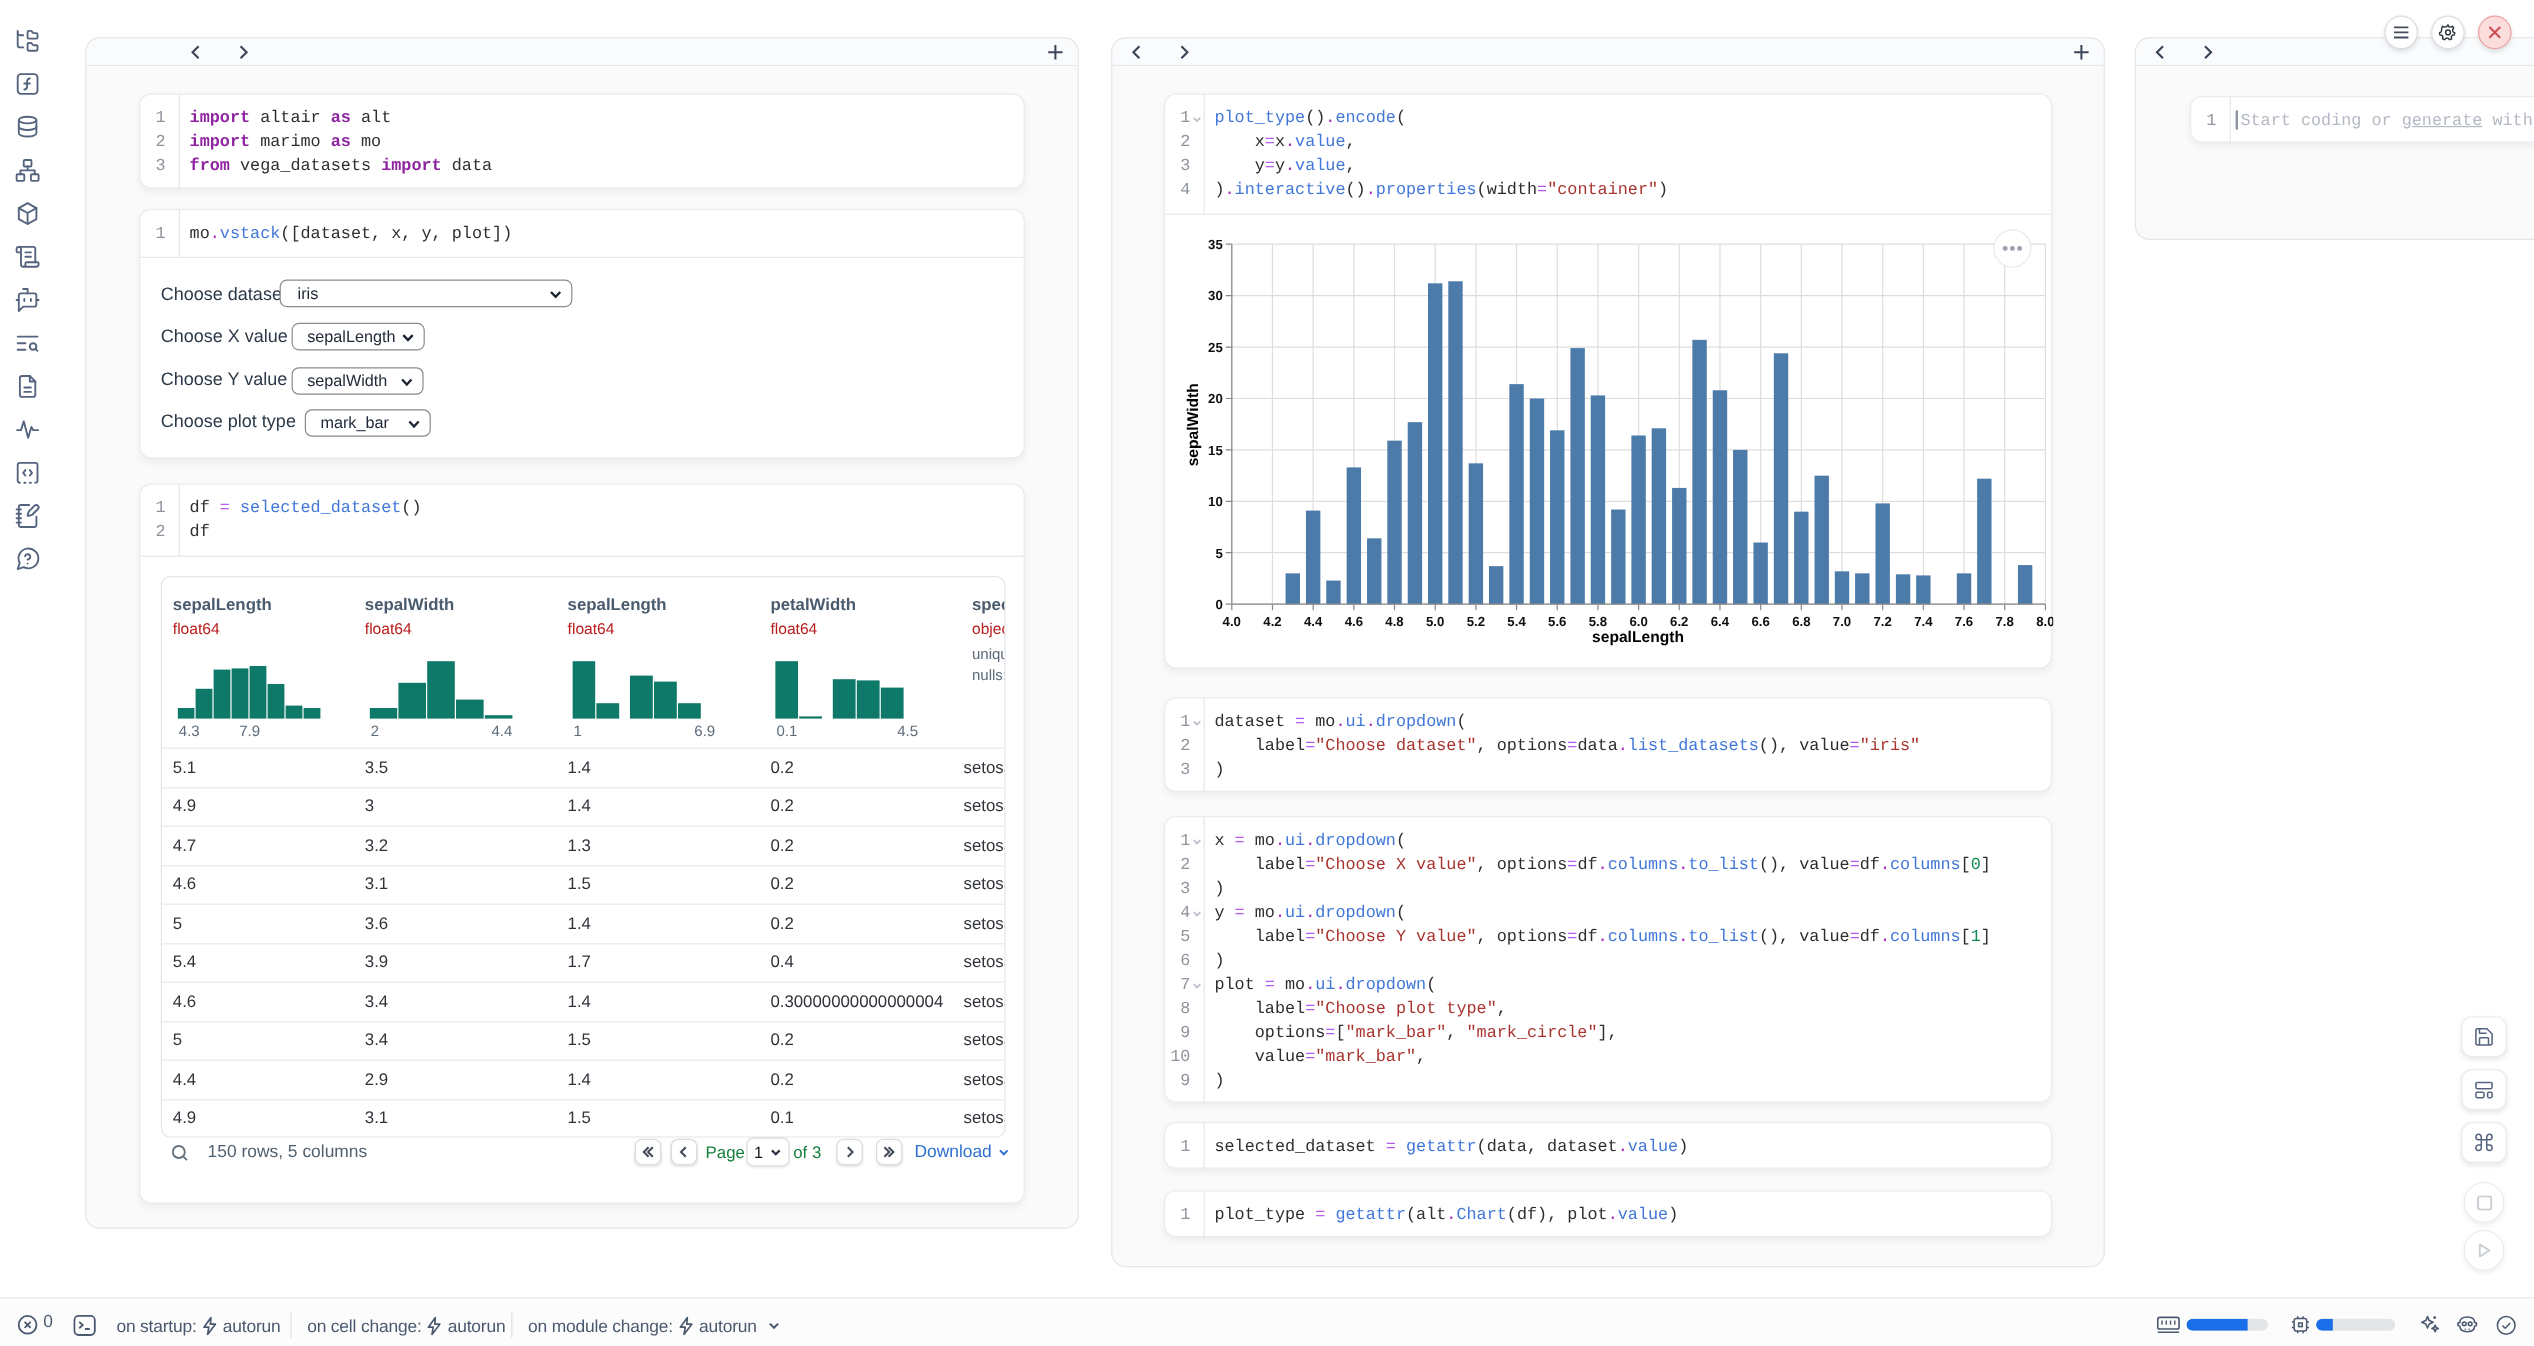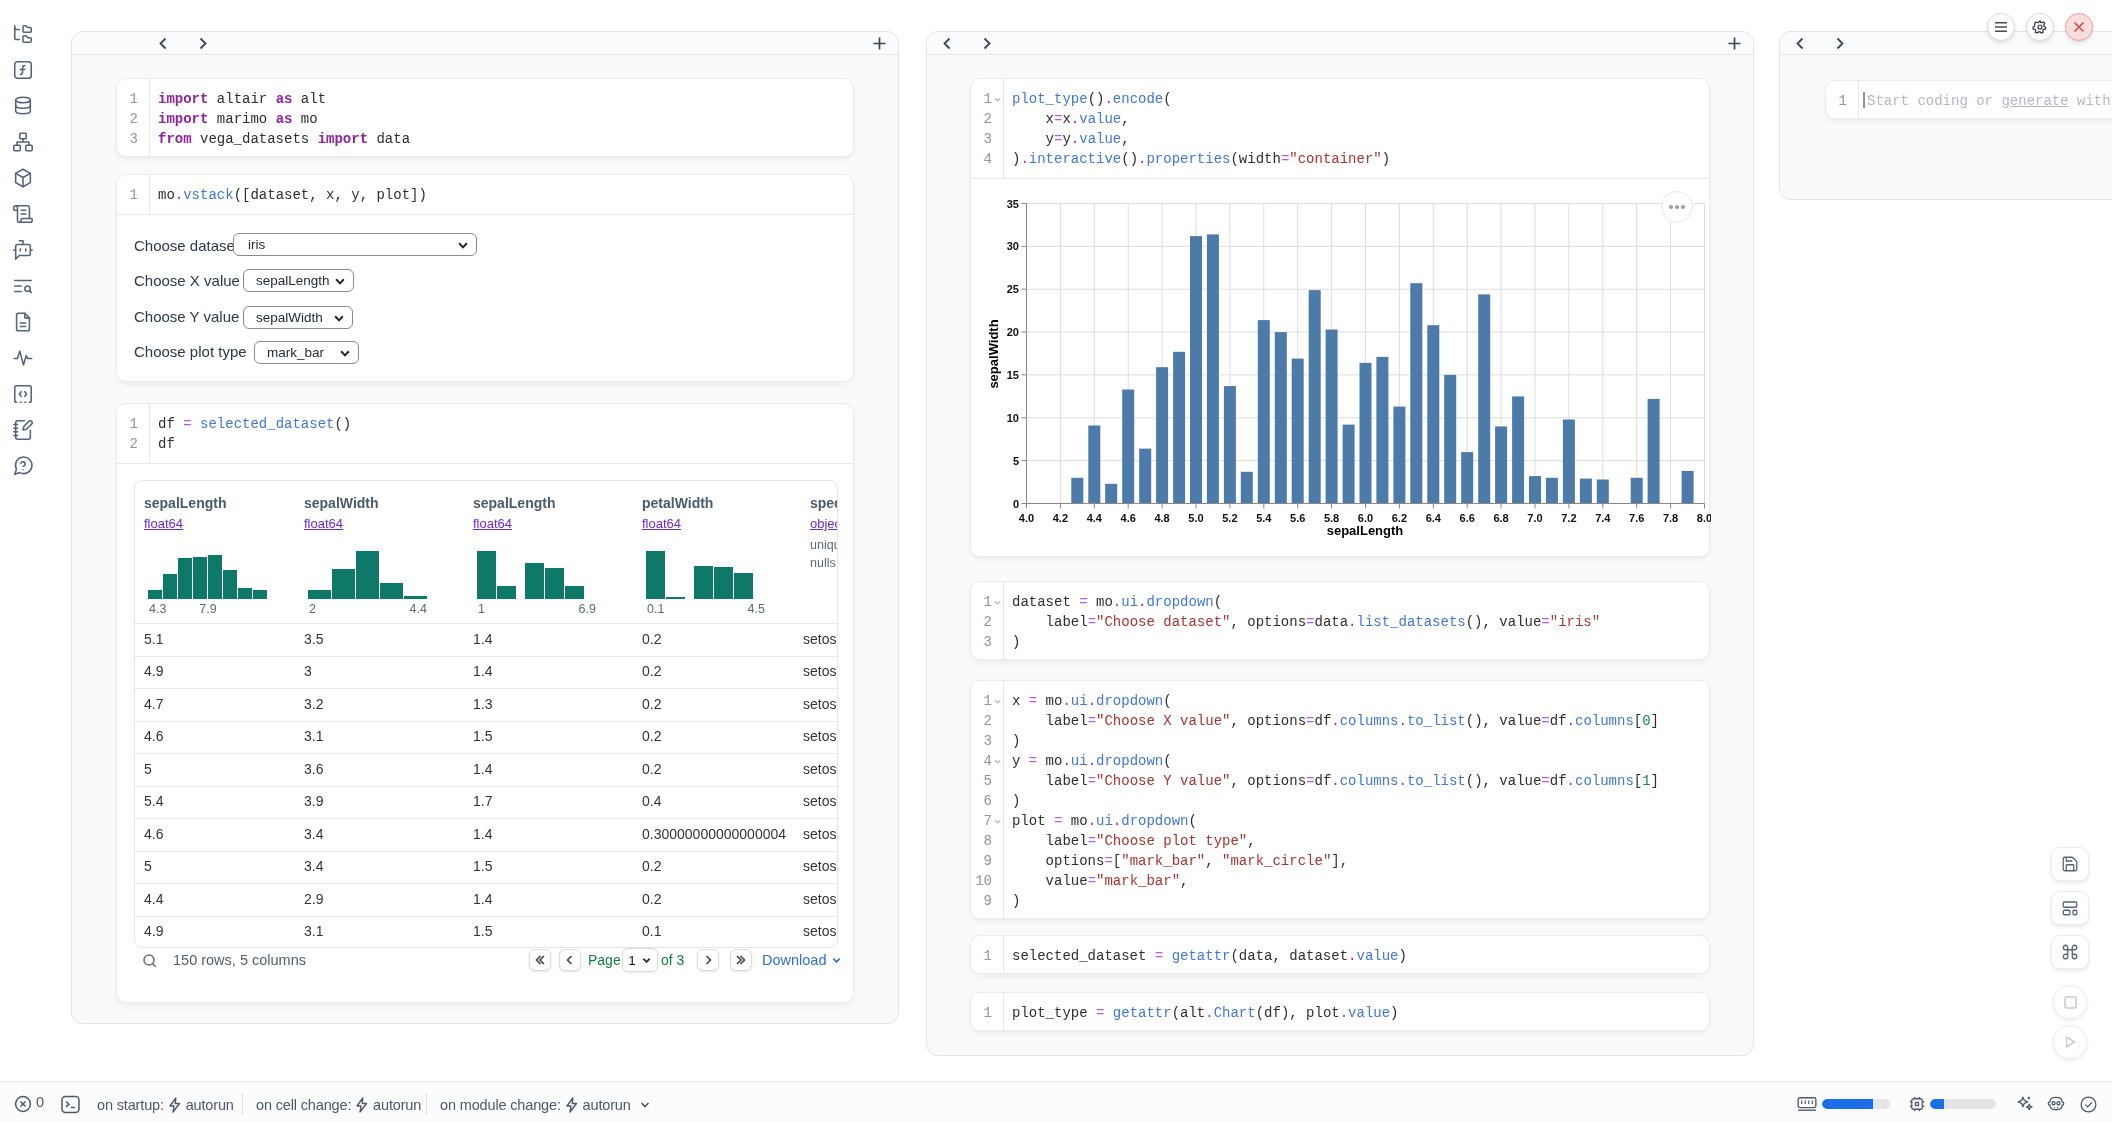--- a/index.html
+++ b/index.html
@@ -23,21 +23,21 @@
 .d { color:#a62ab8; }
 .s { color:#a8342f; }
 .n { color:#0e8a52; }
 .wlab { position:absolute; left:17px; font-size:15px; color:#2b3948; height:20px; }
 .sel { position:absolute; height:23px; border:1px solid #8a8a90; border-radius:6px; background:#fff;
   display:flex; align-items:center; justify-content:space-between; font-size:13.5px; color:#1d2735;
   padding-right:7px; }
 .tbl { position:absolute; left:17px; top:76px; width:704px; height:468px; background:#fff;
   border:1px solid #e4e6ea; border-radius:8px; overflow:hidden; }
 .th { position:absolute; font-size:14px; font-weight:bold; color:#4a5b6d; }
-.tt { position:absolute; font-size:13px; color:#6d28d9;text-decoration:underline; }
+.tt { position:absolute; font-size:13px; color:#b91c1c; }
 .mm { position:absolute; font-size:12.5px; color:#5c6b7a; }
 .td { position:absolute; font-size:14px; color:#30343a; }
 .tline { position:absolute; left:0; right:0; height:0; border-top:1px solid #e7e9ec; }
 .tfoot { position:absolute; left:17px; top:537px; width:704px; height:40px; }
 .ftxt { position:absolute; top:11px; font-size:14.5px; color:#51606f; }
 .ftxt2 { position:absolute; top:11px; font-size:14px; color:#15803d; }
 .pbtn { position:absolute; top:8px; width:22px; height:22px; background:#fff; border:1px solid #dcdce0;
   border-radius:6px; box-shadow:0 1px 2px rgba(0,0,0,.1); display:flex; align-items:center; justify-content:center; }
 .psel { position:absolute; left:488px; top:7px; width:36px; height:24px; background:#fff; border:1px solid #dcdce0;
   border-radius:6px; box-shadow:0 1px 2px rgba(0,0,0,.08); display:flex; align-items:center; justify-content:center;

